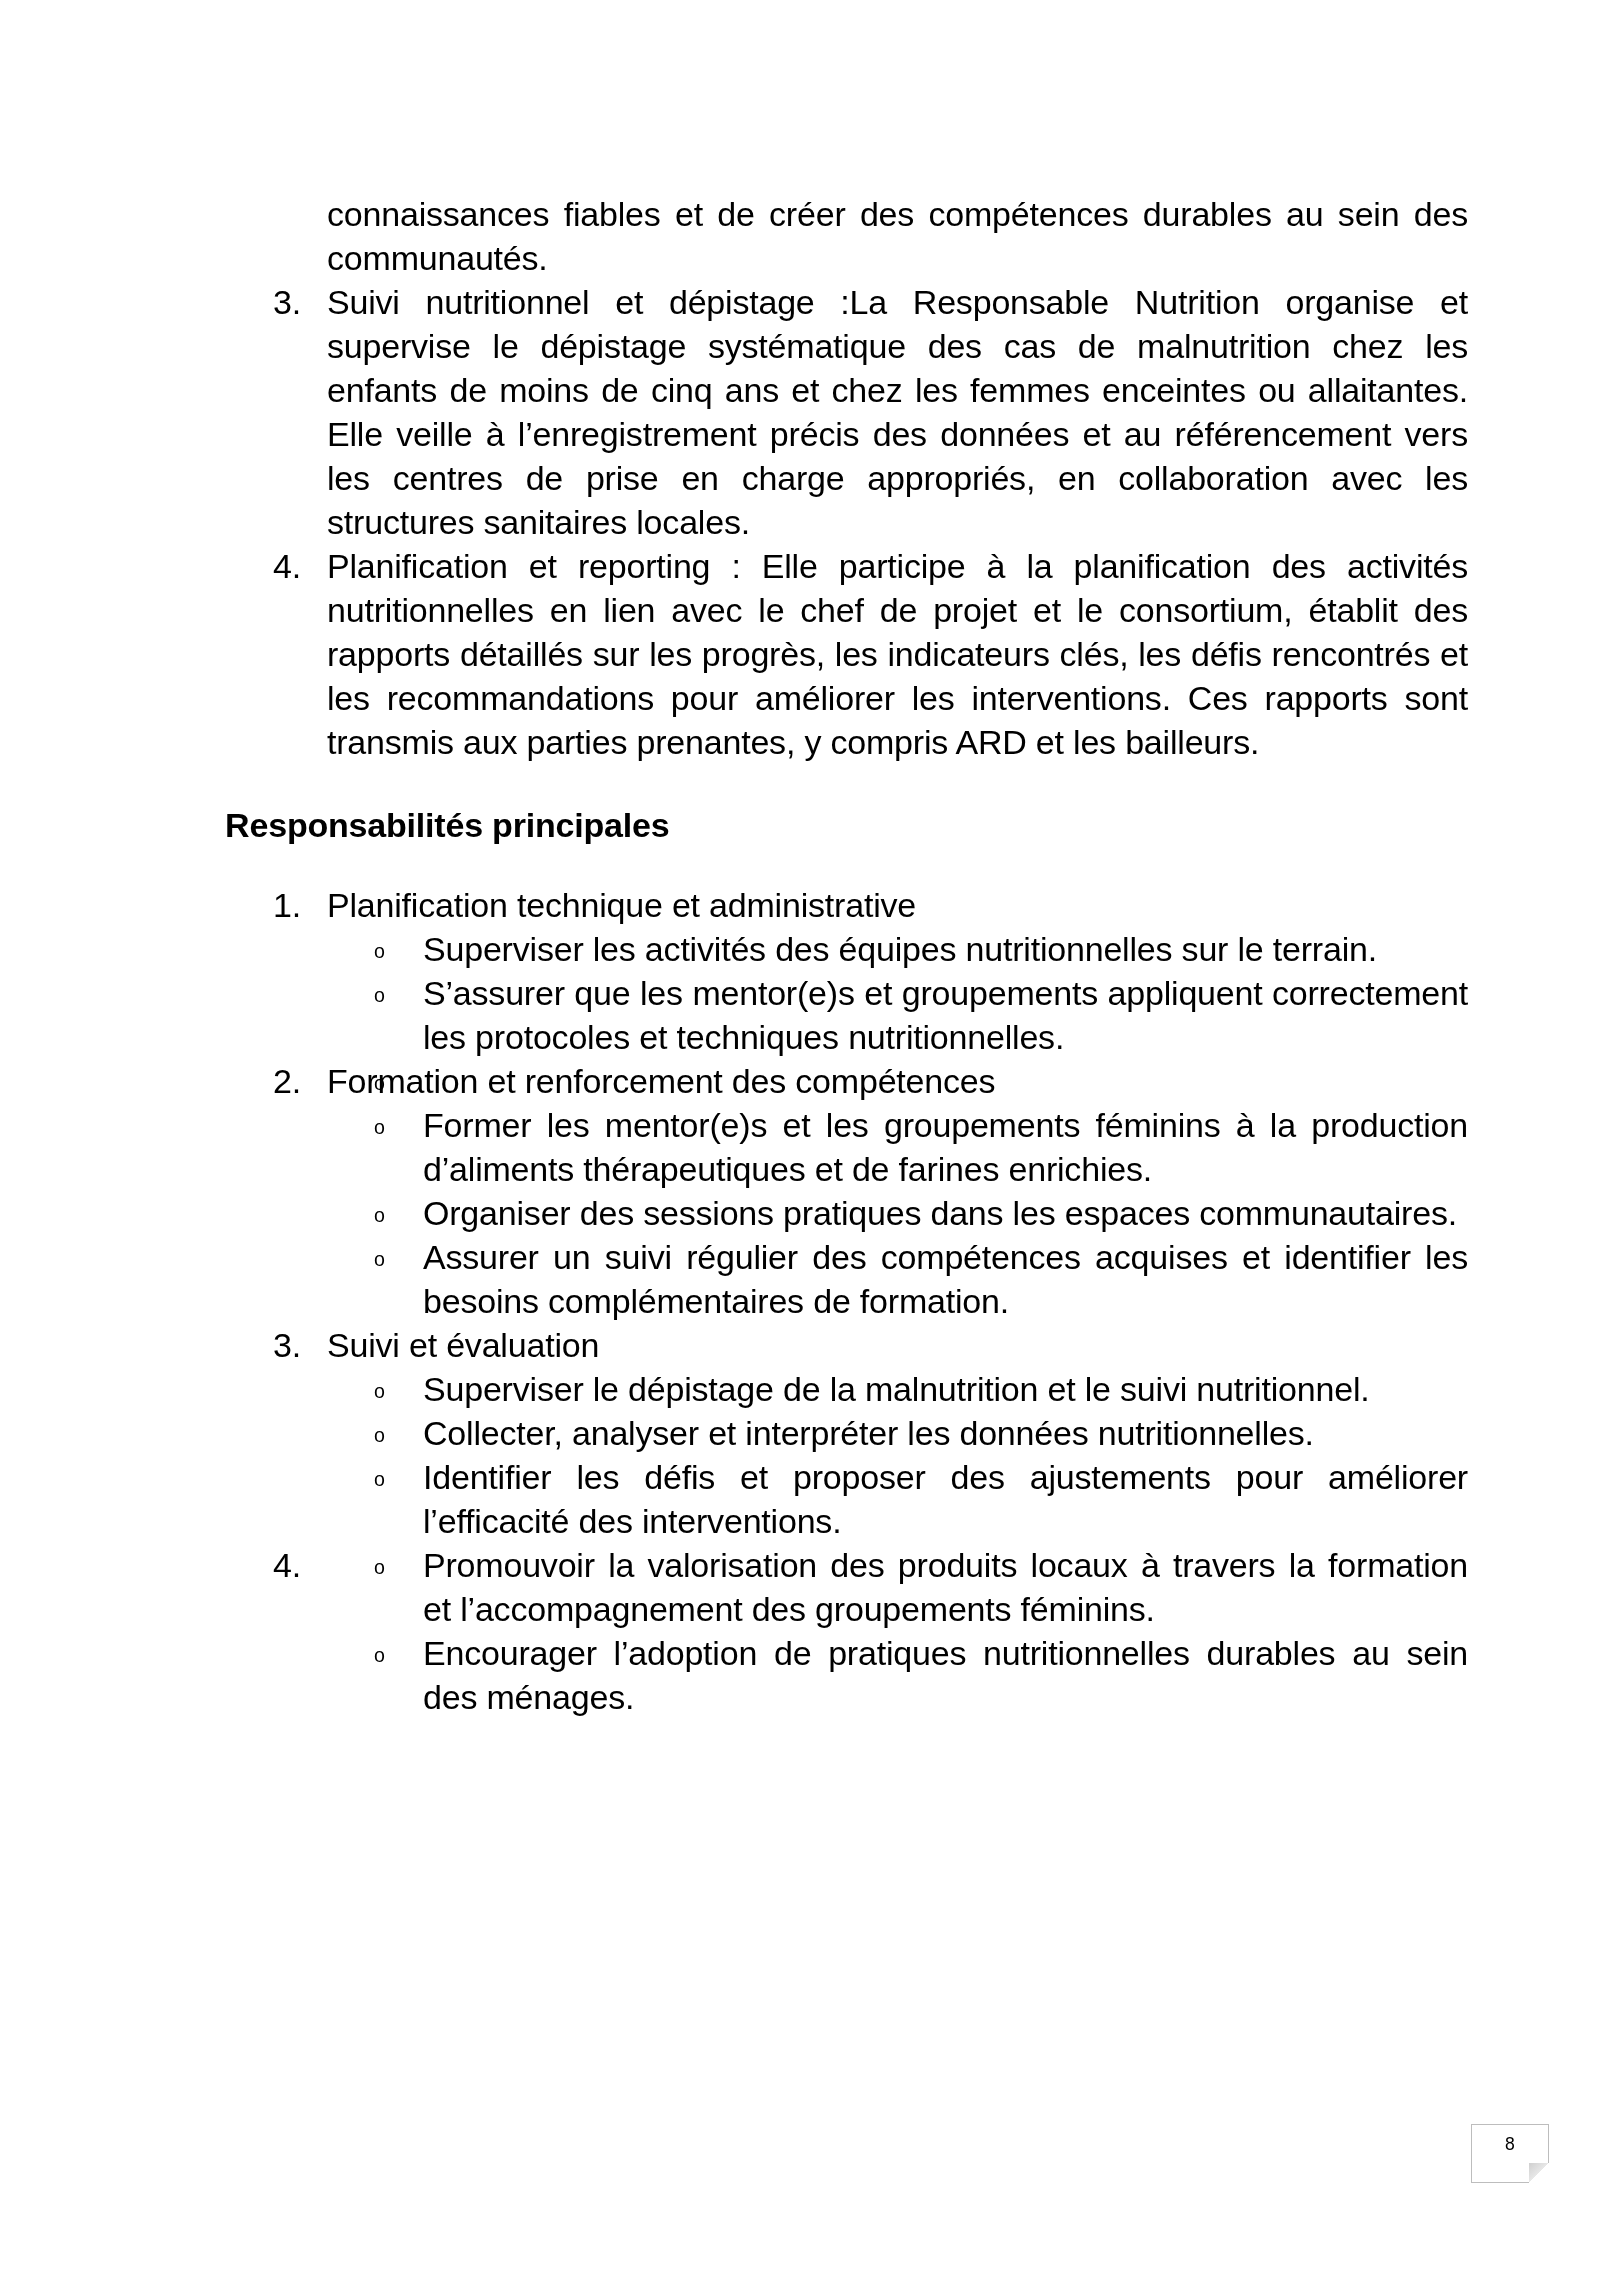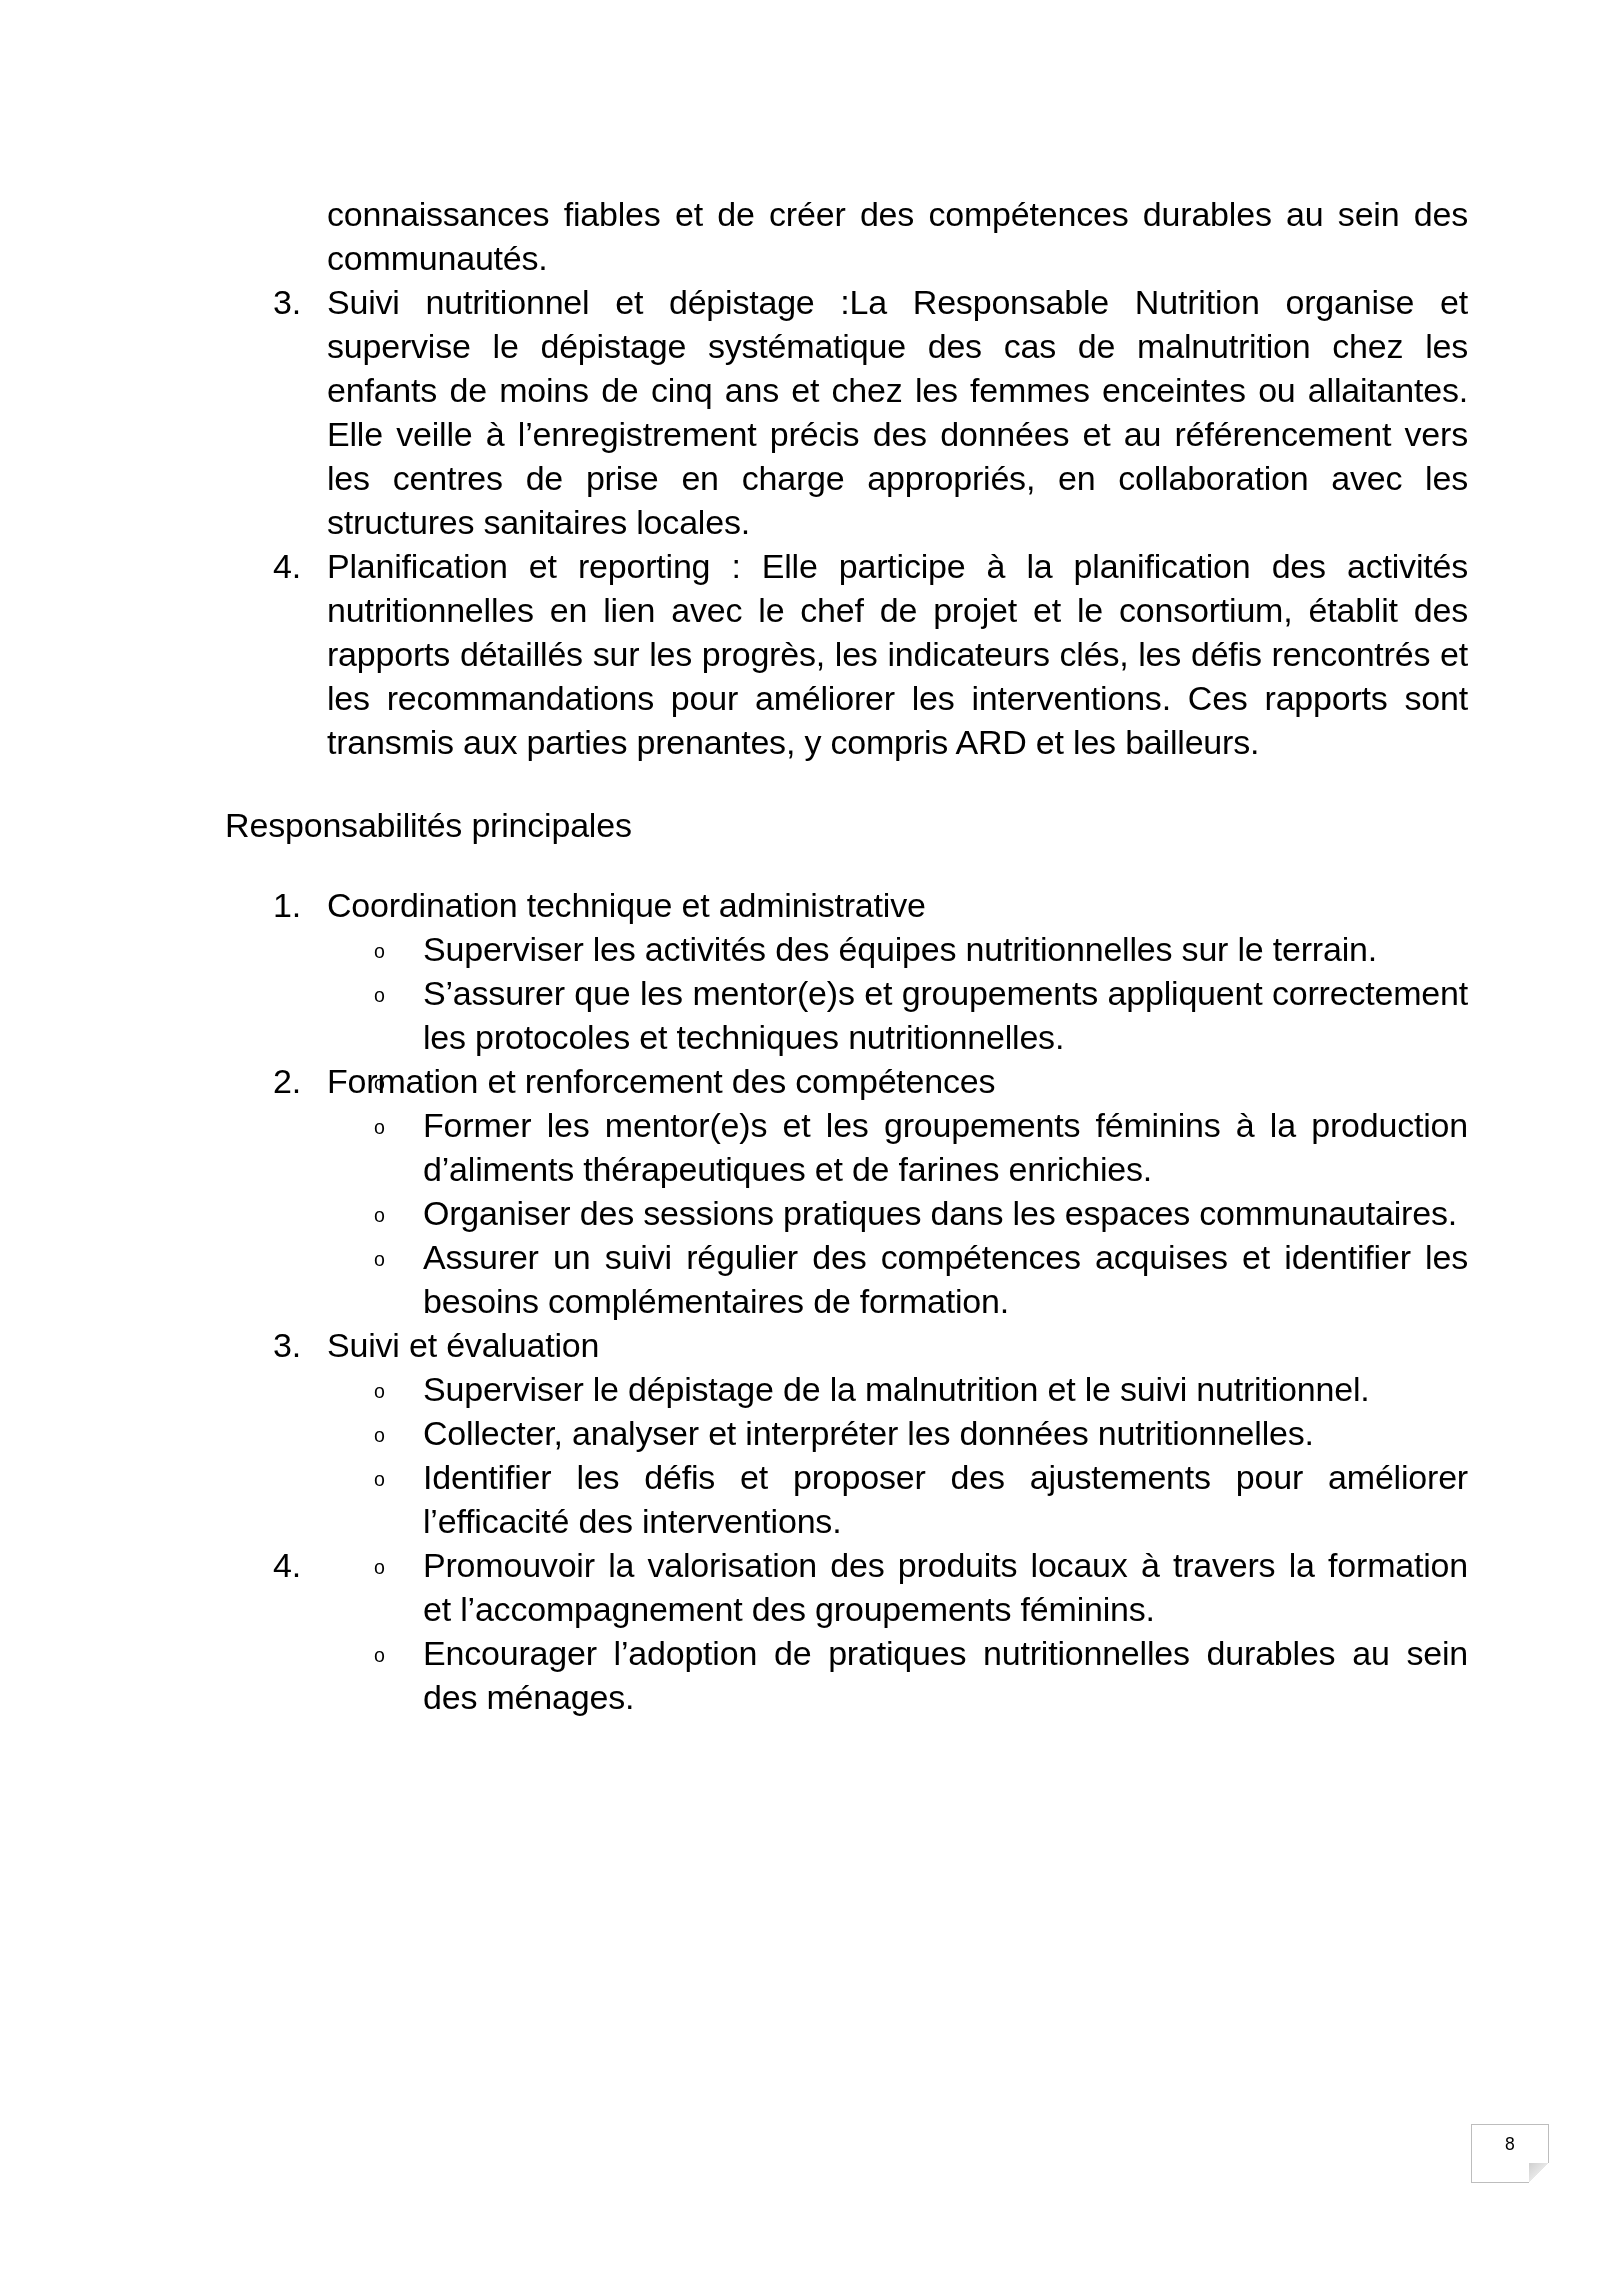--- a/index.html
+++ b/index.html
@@ -8,21 +8,21 @@
   .page { position: absolute; left: 0; top: 0; width: 1621px; height: 1608px; margin-left: 33px; }
   .content { position: absolute; left: 196px; top: 192px; width: 1239px;
              font-size: 34px; line-height: 44px; letter-spacing: -0.2px; }
   .para { text-align: justify; }
   .indent { margin-left: 98px; }
   .item { position: relative; padding-left: 98px; text-align: justify; }
   .num { position: absolute; left: 44px; top: 0; }
   .sub { position: relative; padding-left: 194px; text-align: justify; }
   .bullet { position: absolute; left: 145px; top: 0; font-size: 19.6px; line-height: 49px; }
   b { font-weight: normal; }
-  .heading { font-weight: normal; margin-top: 39px; margin-bottom: 36px; }
+  .heading { font-weight: bold; margin-top: 39px; margin-bottom: 36px; }
   .page-num { position: absolute; left: 1438px; top: 2124px; width: 78px; height: 59px;
               border: 1px solid #bdbdbd; background: #fff; box-sizing: border-box;
               text-align: center; font-size: 17.6px; line-height: 39px; }
   .fold { position: absolute; right: -1px; bottom: -1px; width: 19.6px; height: 19.6px;
           background: linear-gradient(135deg, #cfcfcf 0%, #e8e8e8 50%, #ffffff 50%); }
 </style>
 </head>
 <body>
 
 <div class="page">
@@ -37,21 +37,21 @@
 
     <div class="item">
       <span class="num">4.</span>
       <b>Planification et reporting :</b><span> Elle participe à la planification des activités nutritionnelles en lien avec le chef de projet et le consortium, établit des rapports détaillés sur les progrès, les indicateurs clés, les défis rencontrés et les recommandations pour améliorer les interventions. Ces rapports sont transmis aux parties prenantes, y compris ARD et les bailleurs.</span>
     </div>
 
     <div class="heading" style="margin-left:-3.9px;">Responsabilités principales</div>
 
     <div class="item">
       <span class="num">1.</span>
-      <b>Coordination technique et administrative</b>
+      <b>Planification technique et administrative</b>
     </div>
     <div class="sub"><span class="bullet">o</span><span>Superviser les activités des équipes nutritionnelles sur le terrain.</span></div>
     <div class="sub"><span class="bullet">o</span><span>S’assurer que les mentor(e)s et groupements appliquent correctement les protocoles et techniques nutritionnelles.</span></div>
     <div class="sub"><span class="bullet">o</span></div>
 
     <div class="item">
       <span class="num">2.</span>
       <b>Formation et renforcement des compétences</b>
     </div>
     <div class="sub"><span class="bullet">o</span><span>Former les mentor(e)s et les groupements féminins à la production d’aliments thérapeutiques et de farines enrichies.</span></div>

